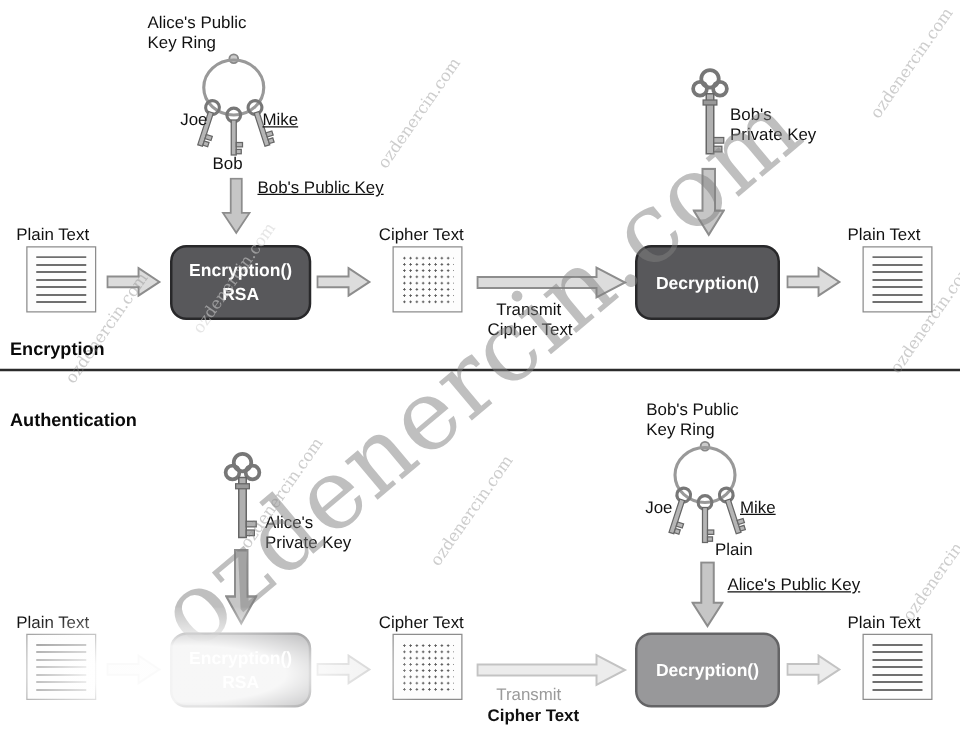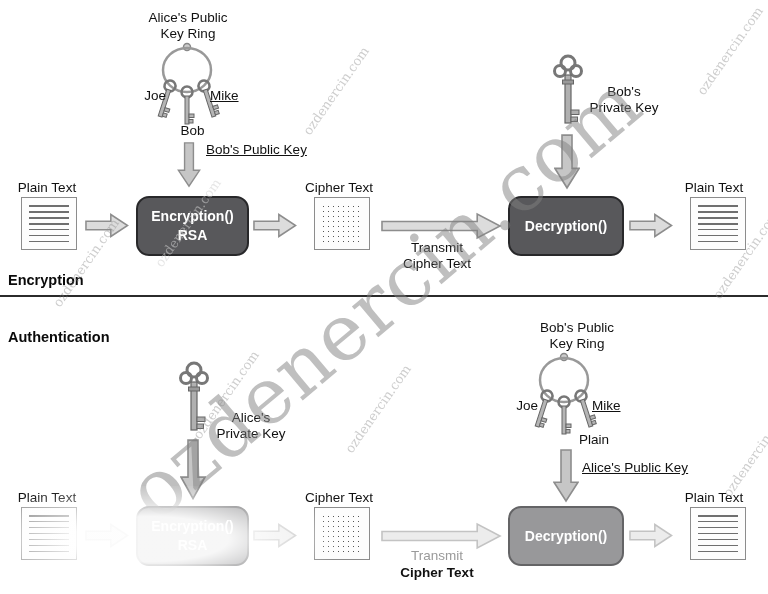--- a/index.html
+++ b/index.html
@@ -1,19 +1,19 @@
 <!DOCTYPE html>
 <html style="--dark-box: #58585b; --gray-box: #98989a; --arrow-fill: #dcdcdc; --arrow-stroke: #8d8d8d;"><head>
 <meta charset="utf-8">
 <style>
   * { margin:0; padding:0; box-sizing:border-box; }
   html,body { background:#fff; }
   body { font-family:"Liberation Sans", sans-serif; }
   .canvas { position:relative; width:768px; height:594px; background:#fff; overflow:hidden; }
-  .lbl { position:absolute; font-size:13.5px; color:#111; text-align:center; line-height:1.2; }
+  .lbl { position:absolute; font-size:13.5px; color:#111; line-height:1.2; }
   .lbl.alignL { text-align:left;text-decoration:underline; }
   .lbl.alignR { text-align:right; }
   .nowrap { white-space:nowrap; }
   .section-label { position:absolute; font-size:14.5px; font-weight:bold; color:#0a0a0a; }
   .proc-box { position:absolute; border-radius:13px; display:flex; flex-direction:column;
               align-items:center; justify-content:center; color:#fff; font-weight:bold;
               font-size:14px; line-height:1.35; text-align:center; }
   .proc-dark { background:var(--dark-box,#58585b); border:2px solid #28282a; }
   .proc-gray { background:var(--gray-box,#98989a); border:2px solid #646466; }
   .doc { position:absolute; width:56px; height:53px; background:#fdfdfd; border:1.6px solid #8c8c8c; }

